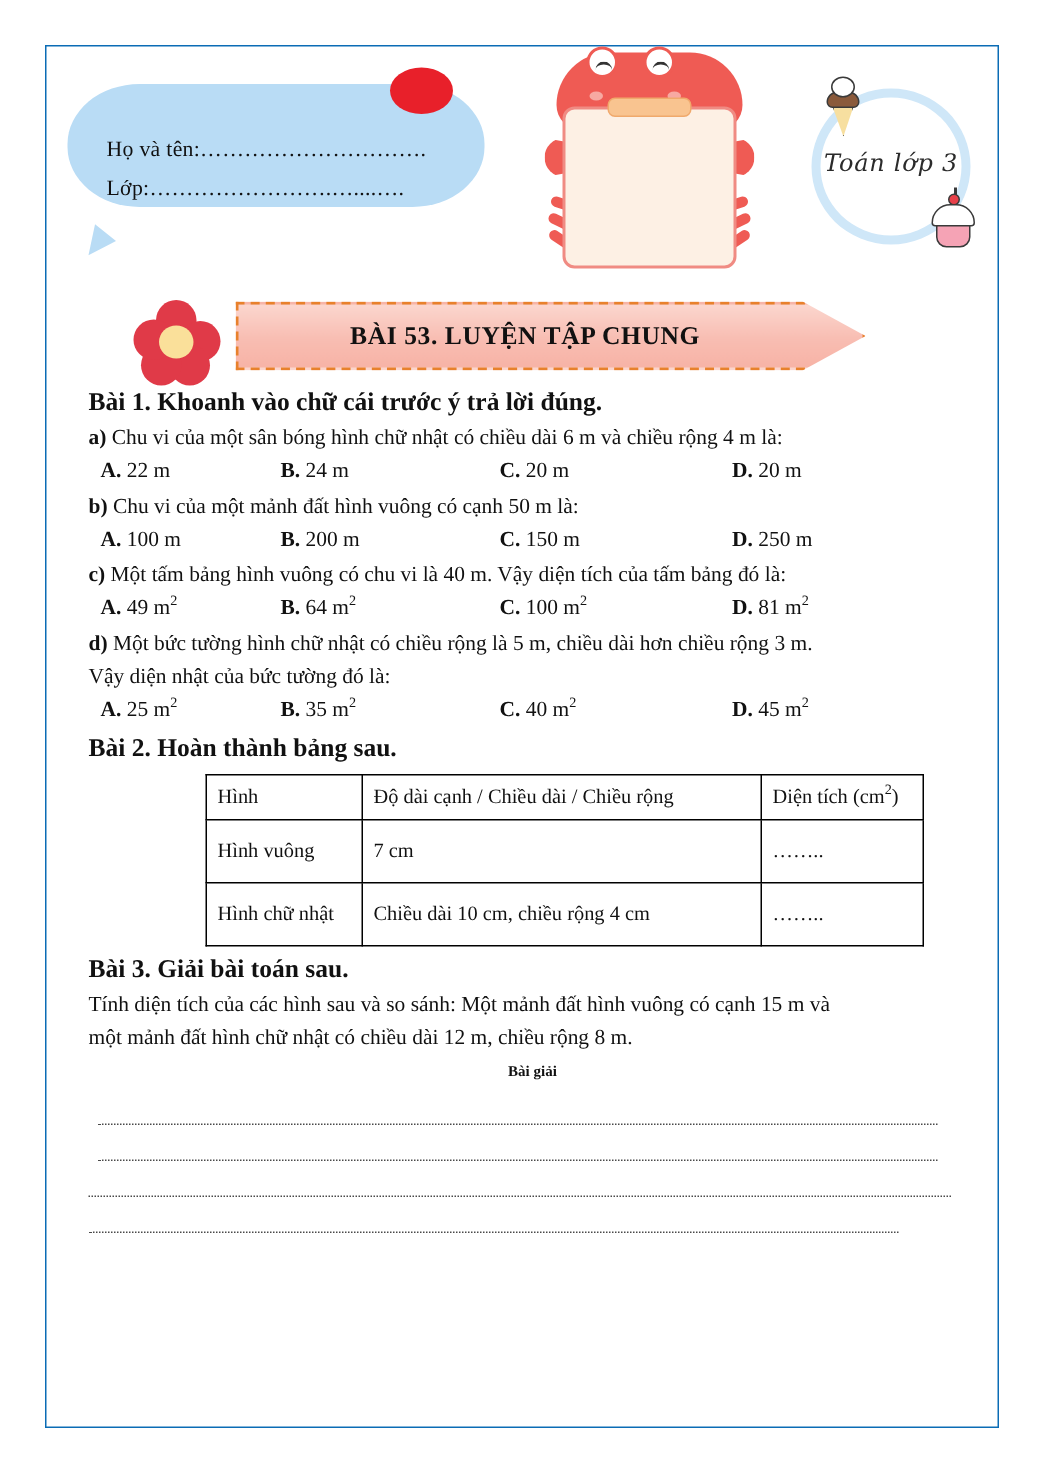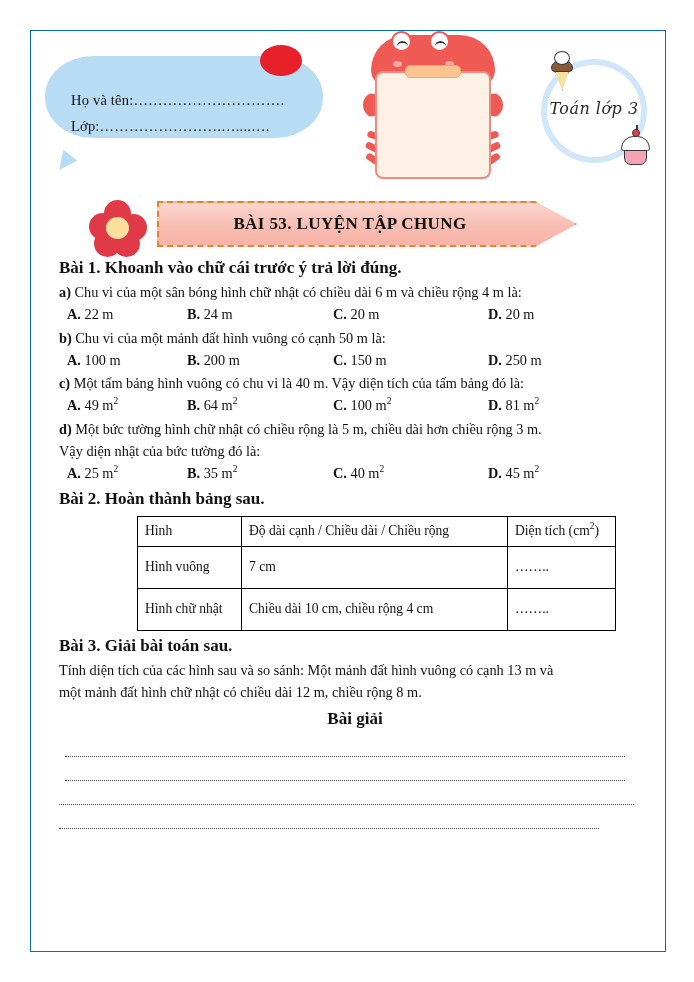--- a/index.html
+++ b/index.html
@@ -196,21 +196,21 @@
   table.t2 th, table.t2 td {
     border: 1.2px solid #000; padding: 5px 7px;
     text-align: left; vertical-align: middle;
   }
   table.t2 th { font-weight: normal; height: 30px; }
   table.t2 td { height: 42px; }
   .c-shape { width: 104px; }
   .c-dim   { width: 266px; }
   .c-area  { width: 108px; }
 
-  .baigiai { text-align: center; font-weight: bold; margin: 11px 0 6px 0; font-size: 17px; }
+  .baigiai { text-align: center; font-weight: bold; margin: 11px 0 6px 0; font-size: 10px; }
 
   .dots {
     border-bottom: 1.7px dotted #4a4a4a;
     height: 24px;
     margin-left: 6px;
   }
   .dots.d1 { width: 560px; }
   .dots.d2 { width: 560px; }
   .dots.d3 { width: 575px; margin-left: 0px; }
   .dots.d4 { width: 540px; margin-left: 0px; }
@@ -393,21 +393,21 @@
         </tr>
         <tr>
           <td>Hình chữ nhật</td>
           <td>Chiều dài 10 cm, chiều rộng 4 cm</td>
           <td>……..</td>
         </tr>
       </tbody>
         </table>
 
       <div class="q-head" style="margin-top:6px;">Bài 3. Giải bài toán sau.</div>
-      <div class="q-stem">Tính diện tích của các hình sau và so sánh: Một mảnh đất hình vuông có cạnh 13 m và</div>
+      <div class="q-stem">Tính diện tích của các hình sau và so sánh: Một mảnh đất hình vuông có cạnh 15 m và</div>
       <div class="q-stem">một mảnh đất hình chữ nhật có chiều dài 12 m, chiều rộng 8 m.</div>
       <div class="baigiai">Bài giải</div>
 
       <div class="dots d1"></div>
       <div class="dots d2"></div>
       <div class="dots d3"></div>
       <div class="dots d4"></div>
     </div>
 
   </div>

